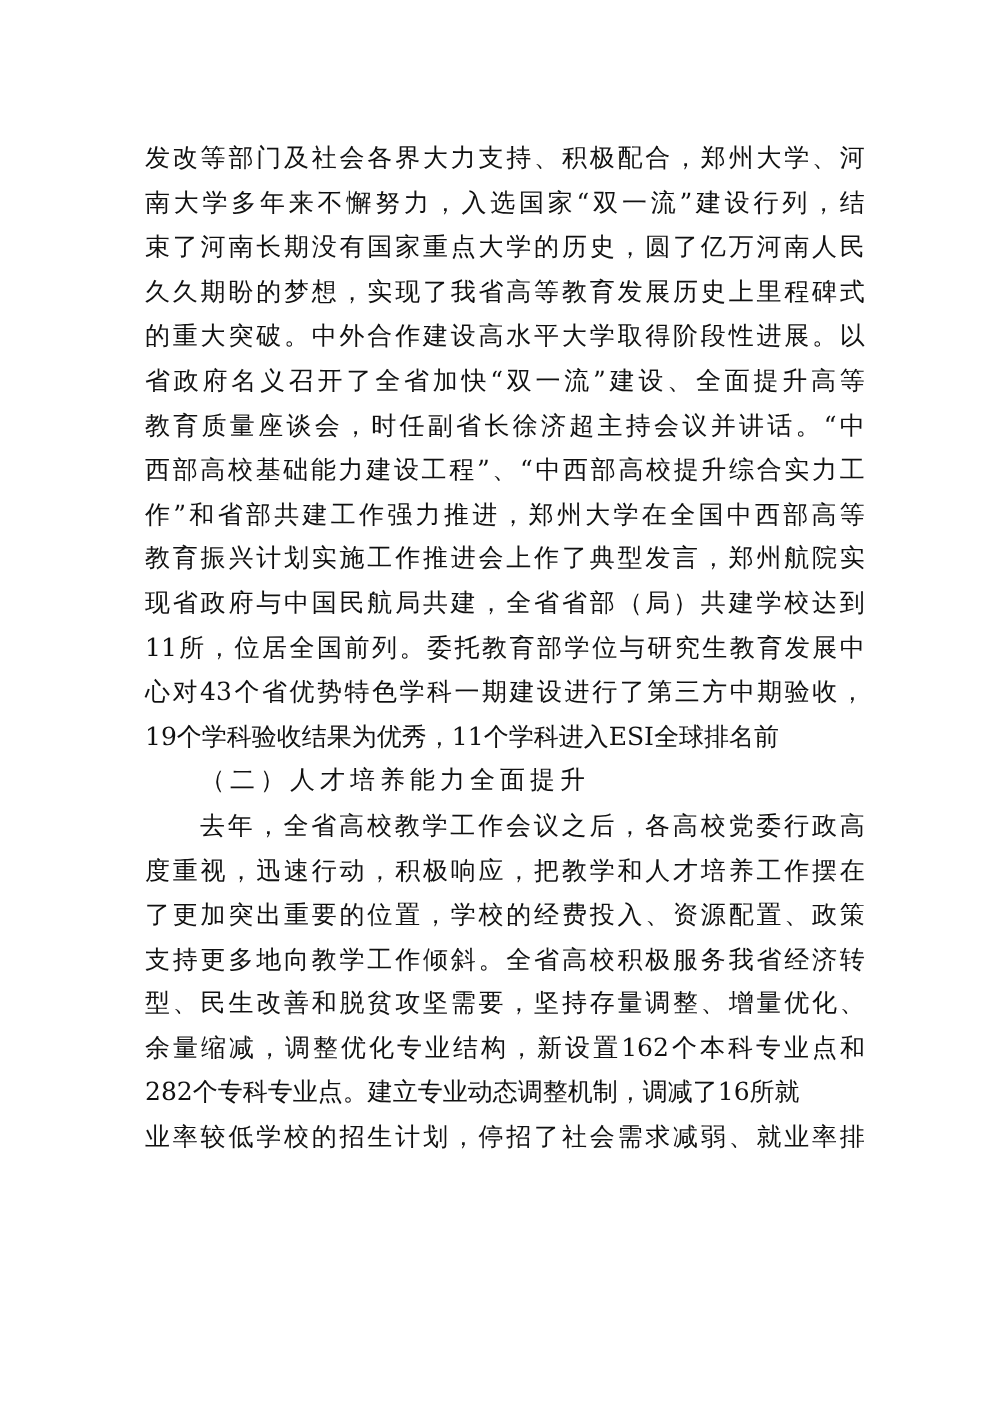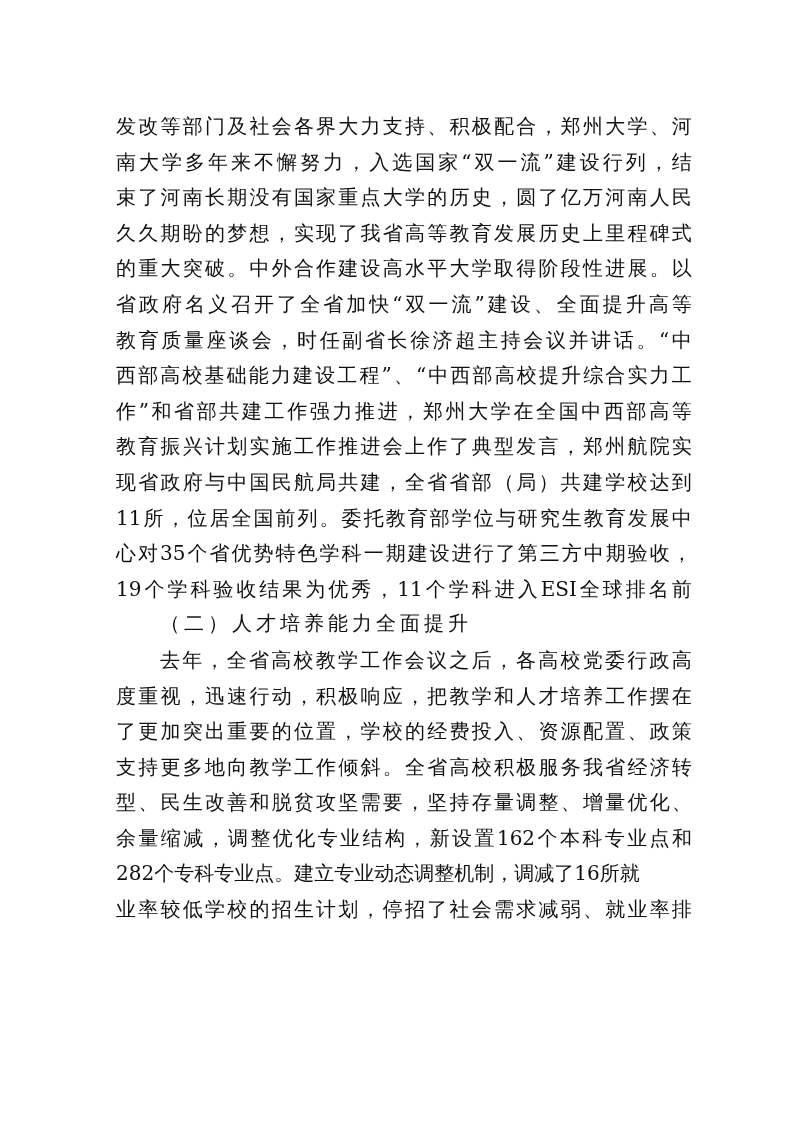--- a/index.html
+++ b/index.html
@@ -23,21 +23,21 @@
     letter-spacing: 0;
   }
   .line.last { text-align-last: left; letter-spacing: 12px; }
   .heading {
     height: 35.6px;
     line-height: 35.6px;
     font-size: 20px;
     white-space: nowrap;
     padding-left: 44px;
     letter-spacing: 4px;
-    font-family: Liberation Mono, monospace;
+    font-family: Liberation Sans, sans-serif;
     color: #111111;
   }
   .indent { padding-left: 44px; width: 532px; }
 </style>
 </head>
 <body>
 
 <div class="page">
   <div>
     <div class="line">
@@ -398,21 +398,21 @@
           <span>育</span>
           <span>发</span>
           <span>展</span>
           <span>中</span>
         </span>
       </div>
     <div class="line">
         <span style="display: flex; justify-content: space-between; width: 100%;">
           <span>心</span>
           <span>对</span>
-          <span>35</span>
+          <span>43</span>
           <span>个</span>
           <span>省</span>
           <span>优</span>
           <span>势</span>
           <span>特</span>
           <span>色</span>
           <span>学</span>
           <span>科</span>
           <span>一</span>
           <span>期</span>
@@ -425,21 +425,21 @@
           <span>三</span>
           <span>方</span>
           <span>中</span>
           <span>期</span>
           <span>验</span>
           <span>收</span>
           <span>，</span>
         </span>
       </div>
     <div class="line">
-        <span style="display: flex; justify-content: space-between; width: 100%;">
+        <span style="display: flex; justify-content: flex-start; width: 100%;">
           <span>19</span>
           <span>个</span>
           <span>学</span>
           <span>科</span>
           <span>验</span>
           <span>收</span>
           <span>结</span>
           <span>果</span>
           <span>为</span>
           <span>优</span>

